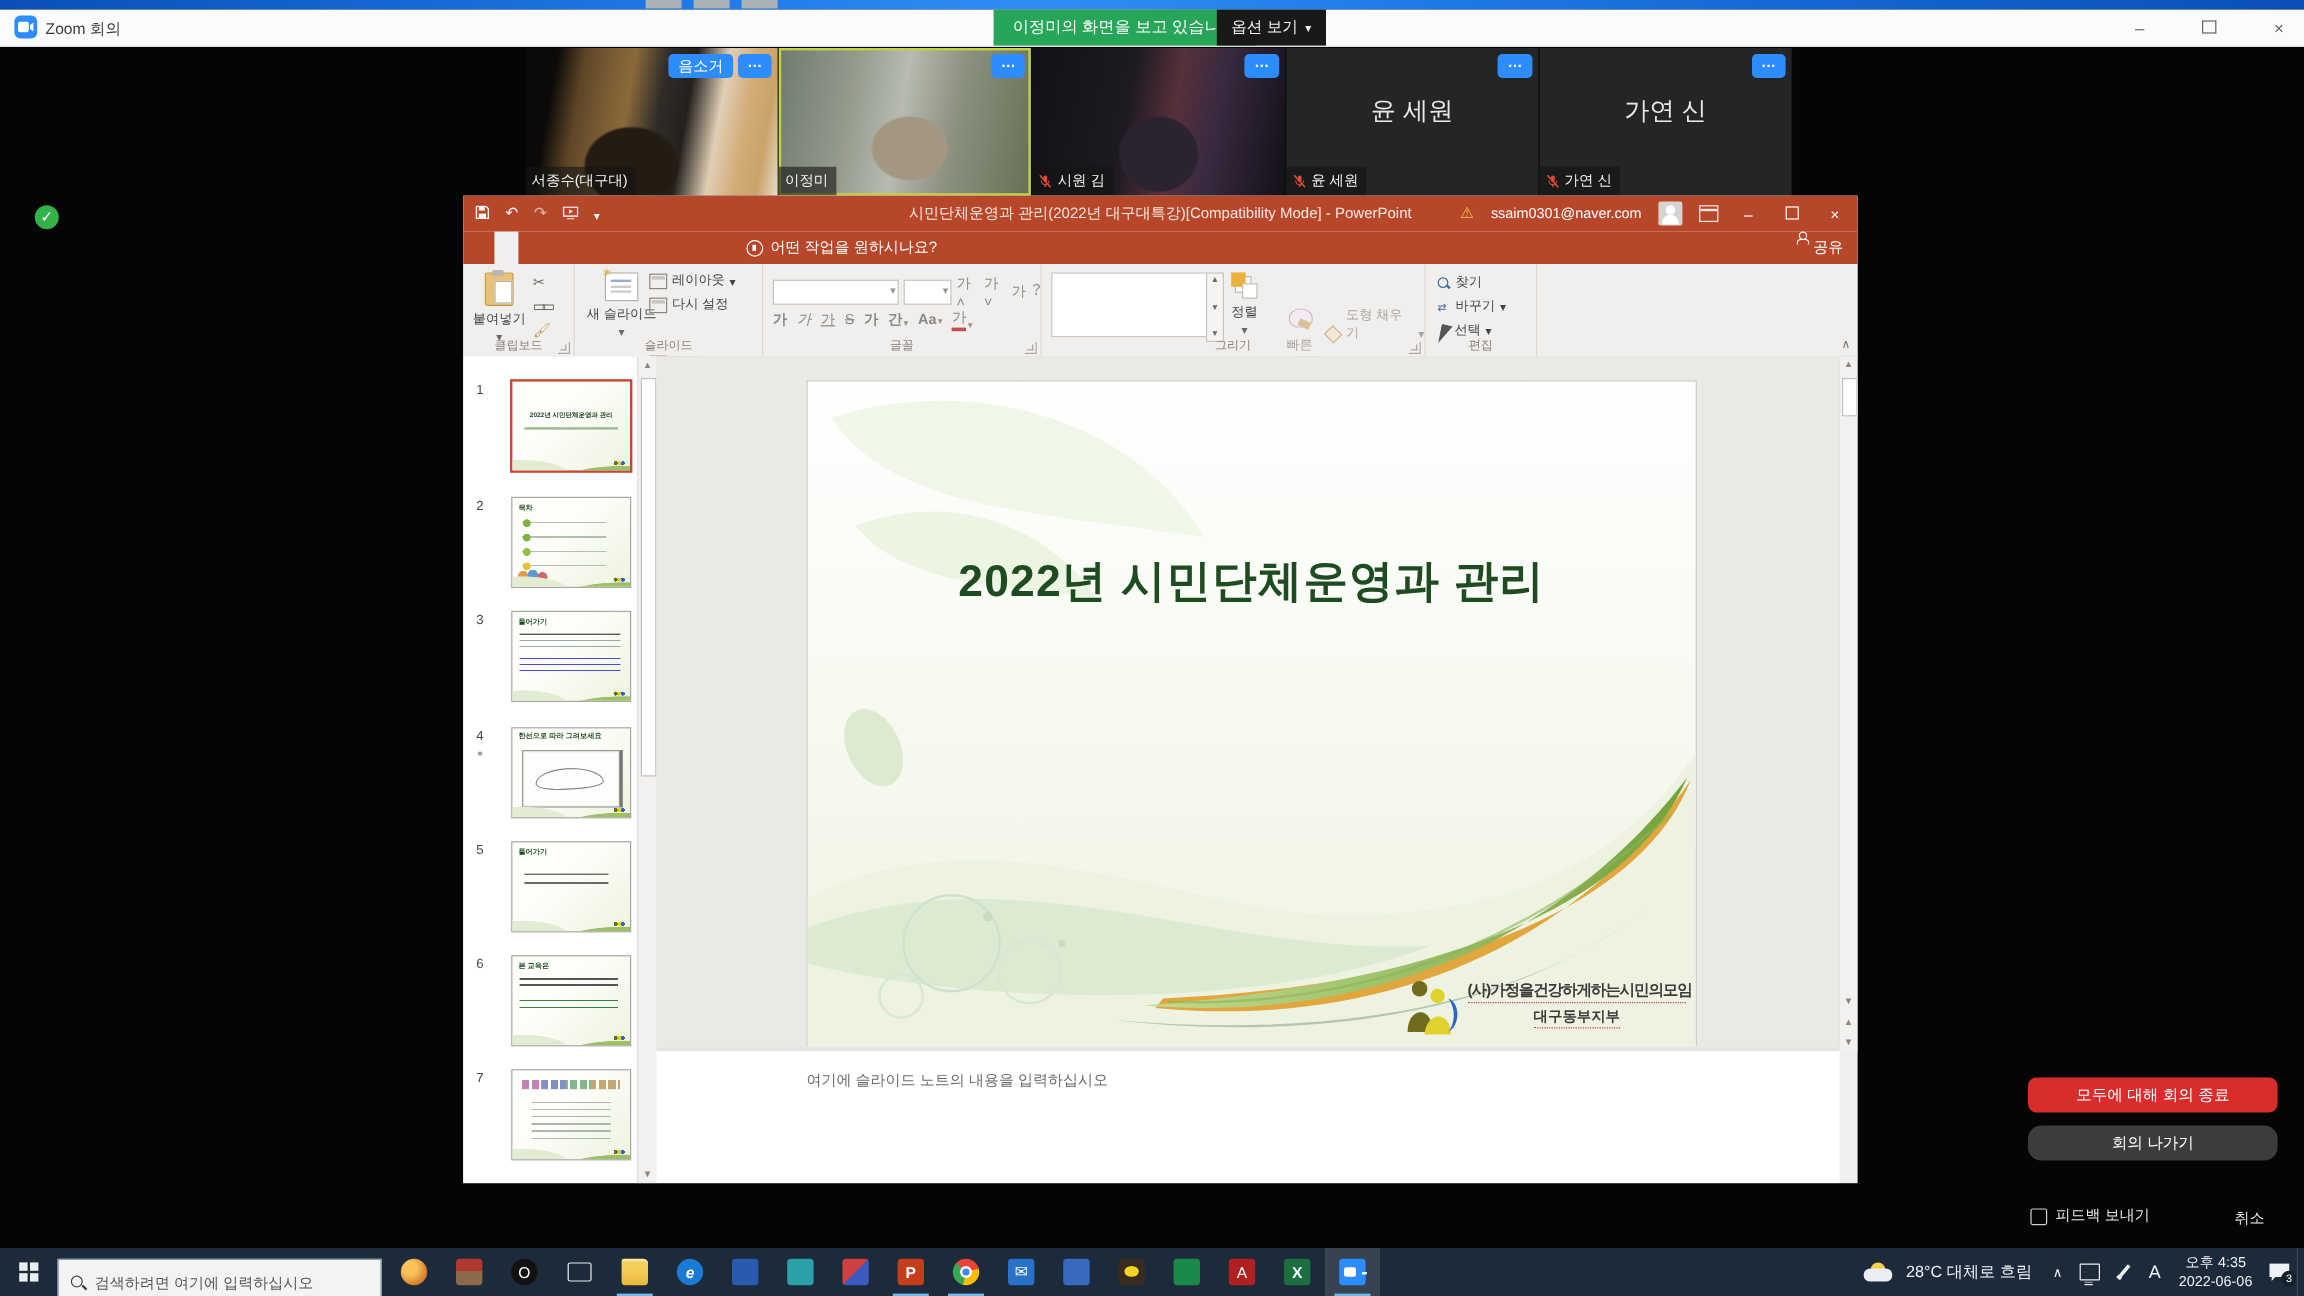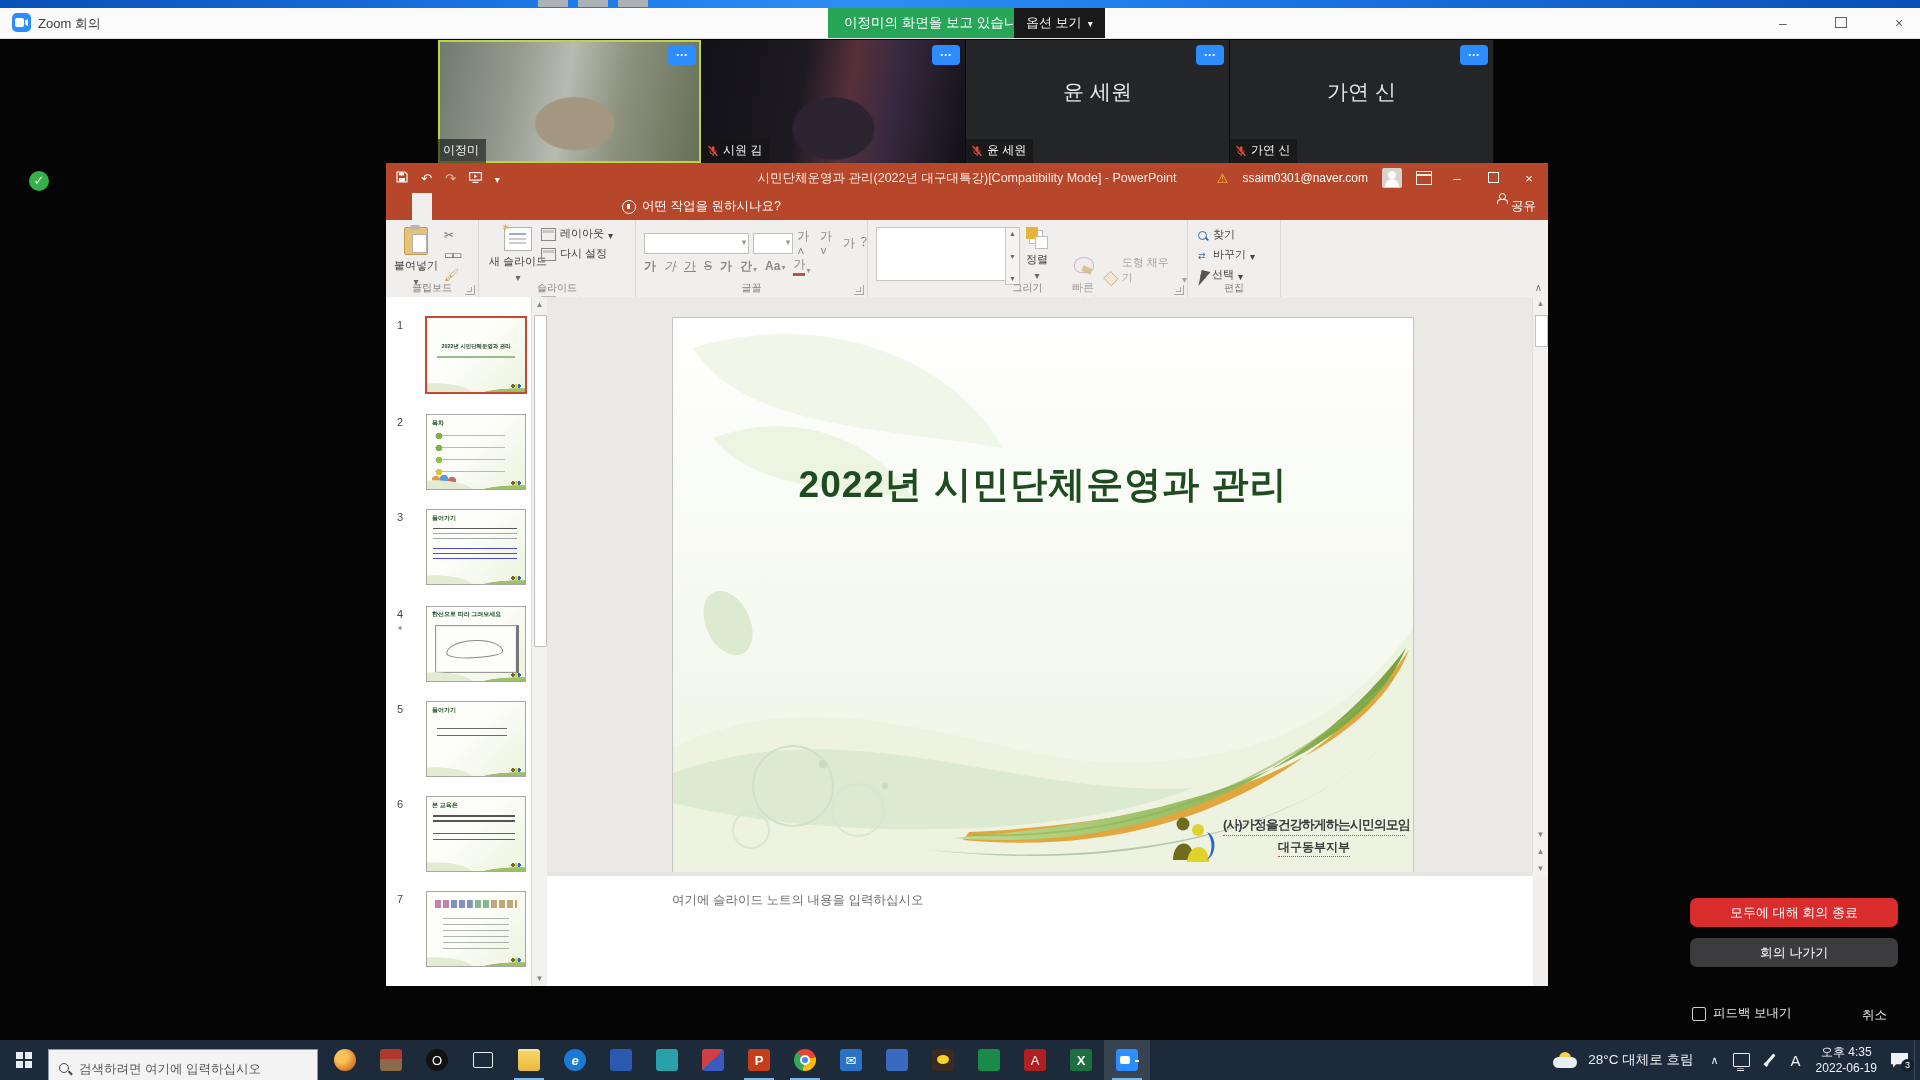--- a/index.html
+++ b/index.html
@@ -220,21 +220,21 @@
   .vsthumb{position:absolute;left:2px;top:18px;width:11px;height:30px;background:#fff;border:1px solid #c3c0bc;}
   .vsnav{position:absolute;left:0;width:15px;height:14px;text-align:center;font-size:8px;color:#8a8680;line-height:14px;}
 
   
   .notesbar{position:absolute;left:161px;right:15px;bottom:0;height:110px;background:#fff;border-top:4px solid #e7e5e2;}
   .notes-text{position:absolute;left:125px;top:16px;font-size:12.5px;color:#6a6a6a;}
 
   
   .endbtn{position:absolute;left:1690px;width:208px;height:29px;border-radius:7px;color:#fff;font-size:13px;text-align:center;line-height:29px;}
   .end-all{top:898px;background:#D92C2C;}
-  .end-leave{top:938px;background:#3C3C3E;}
+  .end-leave{top:938px;background:#3C3C3E;border-radius:11px;}
   .feedback{position:absolute;left:1692px;top:1005px;display:flex;align-items:center;gap:7px;color:#e8e8e8;font-size:12.5px;}
   .fcheck{width:12px;height:12px;border:1.5px solid #cfcfcf;border-radius:2px;background:transparent;}
   .cancel{position:absolute;left:1862px;top:1007px;color:#e8e8e8;font-size:12.5px;}
 
   
   .taskbar{position:absolute;left:0;top:1040px;width:1920px;height:40px;background:#1d2a39;display:flex;align-items:center;}
   .startbtn{width:48px;height:40px;display:flex;align-items:center;justify-content:center;}
   .winlogo{width:16px;height:16px;display:grid;grid-template-columns:7px 7px;grid-template-rows:7px 7px;gap:2px;}
   .winlogo i{background:#e8eef4;}
   .searchbox{width:270px;height:40px;background:#f3f3f3;border:1px solid #8a98a8;display:flex;align-items:center;gap:8px;padding:0 10px;box-sizing:border-box;margin-top:18px;}
@@ -312,20 +312,31 @@
     <span class="ztext">Zoom 회의</span>
     <div class="zbanner">이정미의 화면을 보고 있습니다</div>
     <div class="zoptions"><span>옵션 보기</span><span class="dd"></span></div>
     <div class="winctl wc-min">–</div>
     <div class="winctl wc-max"><i></i></div>
     <div class="winctl wc-close">×</div>
   </div>
 
   <div class="vstrip">
 
+  <div class="vtile p1">
+
+        <div class="vbtns">
+          <span class="vbtn">음소거</span>
+          <span class="vbtn vdots"></span>
+        </div>
+        <div class="vname">
+
+          <span>서종수(대구대)</span>
+        </div>
+      </div>
       <div class="vtile p2 active">
 
         <div class="vbtns">
 
           <span class="vbtn vdots"></span>
         </div>
         <div class="vname">
 
           <span>이정미</span>
         </div>
@@ -851,20 +862,20 @@
       <span class="trayitem chev">∧</span>
       <span class="trayitem">
           <span class="neticon"></span>
         </span>
       <span class="trayitem">
           <span class="penicon"></span>
         </span>
       <span class="trayitem ime">A</span>
       <div class="clock">
         <div>오후 4:35</div>
-        <div>2022-06-19</div>
+        <div>2022-06-06</div>
       </div>
       <span class="notif"></span>
       <span class="nbadge">3</span>
       <span class="showdesk"></span>
     </div>
   </div>
 </div>
 
 </body></html>

